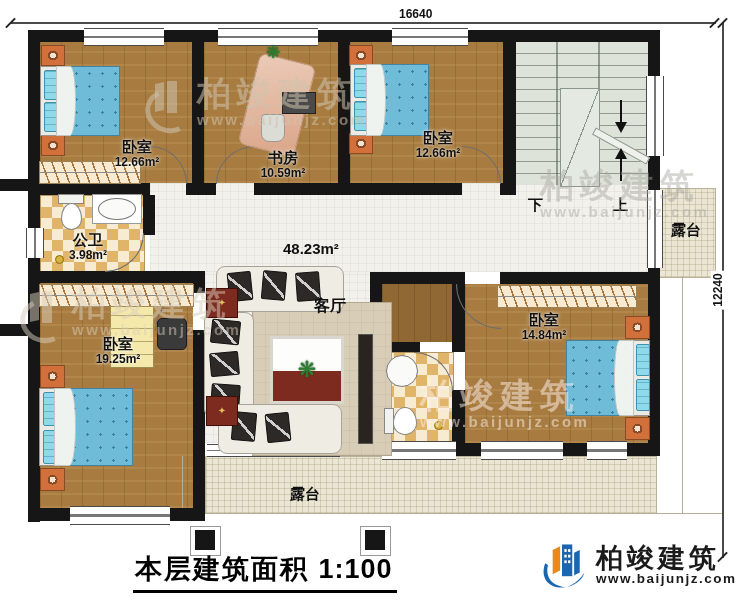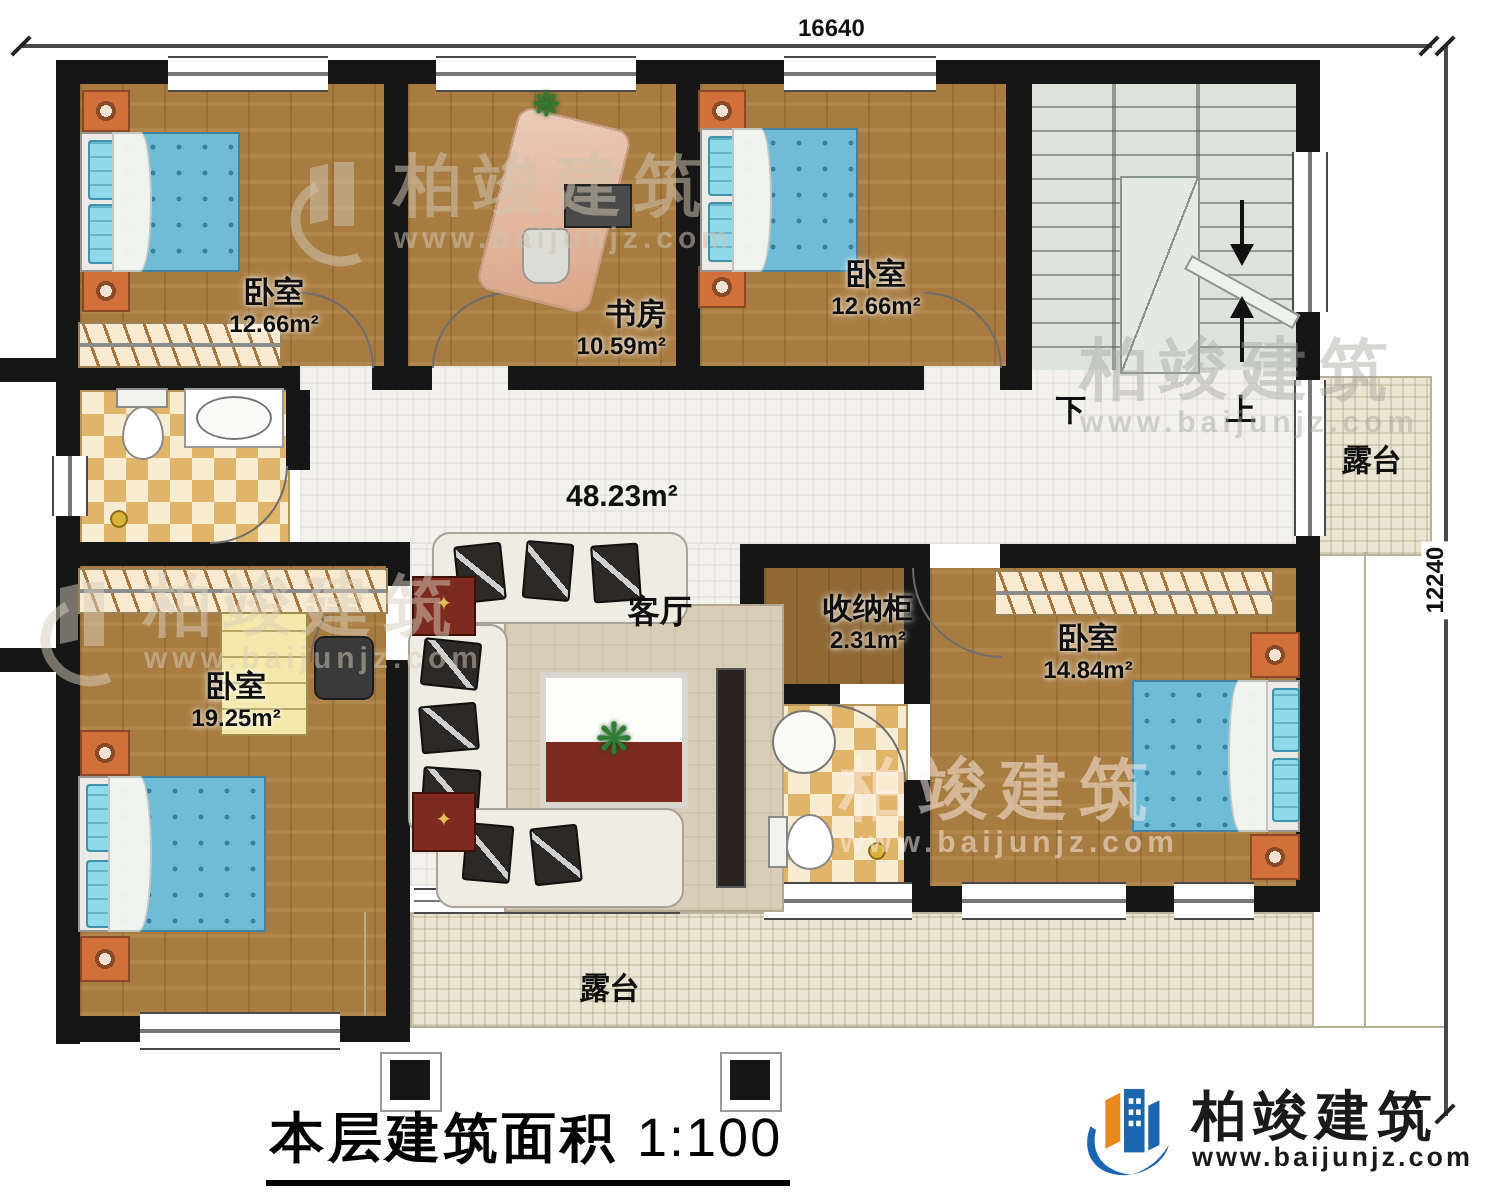--- a/index.html
+++ b/index.html
@@ -99,21 +99,21 @@
   .wm-main{font-size:34px;font-weight:bold;letter-spacing:6px;}
   .wm-url{font-size:15px;font-weight:bold;letter-spacing:2.5px;}
   .wm-icon{width:46px;height:46px;position:relative;flex:0 0 auto;}
   .wm-icon .b1{position:absolute;left:12px;top:4px;width:9px;height:28px;transform:skewY(-12deg);background:currentColor;}
   .wm-icon .b2{position:absolute;left:24px;top:2px;width:10px;height:32px;background:currentColor;}
   .wm-icon .sw{position:absolute;left:2px;top:10px;width:38px;height:34px;border:5px solid currentColor;
     border-top-color:transparent;border-right-color:transparent;border-radius:50%;transform:rotate(18deg);}
   
   .plan-title{font-size:27px;font-weight:bold;color:#000;letter-spacing:2px;
     border-bottom:3.5px solid #000;padding:0 4px 3px 2px;white-space:nowrap;}
-  .plan-scale{font-weight:normal;letter-spacing:1px;}
+  .plan-scale{font-weight:bold;letter-spacing:1px;}
   .info-line{font-size:13px;font-weight:bold;color:#111;line-height:1.45;white-space:nowrap;}
   .logo{display:flex;align-items:center;gap:6px;}
   .logo-col{display:flex;flex-direction:column;line-height:1.05;}
   .logo-name{font-size:27px;font-weight:bold;color:#1a1a1a;letter-spacing:4px;white-space:nowrap;}
   .logo-url{font-size:13.5px;font-weight:bold;color:#1a1a1a;letter-spacing:1.5px;}
 </style>
 </head>
 <body>
 
 <div id="plan">
@@ -279,34 +279,34 @@
 
   <div class="abs" style="left:190px;top:526px;width:29px;height:28px;background:#fff;border:1px solid #999;"></div>
   <div class="abs wall" style="left:195px;top:530px;width:20px;height:20px;"></div>
   <div class="abs" style="left:360px;top:526px;width:29px;height:28px;background:#fff;border:1px solid #999;"></div>
   <div class="abs wall" style="left:365px;top:530px;width:20px;height:20px;"></div>
 
   <div class="abs room-label" style="left:87px;top:139px;width:100px;">
     <span class="room-name">卧室</span>
     <span class="room-area">12.66m²</span>
   </div>
-  <div class="abs room-label" style="left:233px;top:150px;width:100px;text-align:right;">
+  <div class="abs room-label" style="left:233px;top:150px;width:100px;">
     <span class="room-name">书房</span>
     <span class="room-area">10.59m²</span>
   </div>
   <div class="abs room-label" style="left:388px;top:130px;width:100px;">
     <span class="room-name">卧室</span>
     <span class="room-area">12.66m²</span>
   </div>
+  <div class="abs room-label" style="left:38px;top:232px;width:100px;">
+    <span class="room-name">公卫</span>
+    <span class="room-area">3.98m²</span>
+  </div>
   <div class="abs big-label" style="left:283px;top:240px;">48.23m²</div>
   <div class="abs big-label" style="left:314px;top:296px;font-size:16px;">客厅</div>
-  <div class="abs room-label" style="left:384px;top:297px;width:100px;">
-    <span class="room-name">收纳柜</span>
-    <span class="room-area">2.31m²</span>
-  </div>
   <div class="abs room-label" style="left:494px;top:312px;width:100px;">
     <span class="room-name">卧室</span>
     <span class="room-area">14.84m²</span>
   </div>
   <div class="abs room-label" style="left:68px;top:336px;width:100px;">
     <span class="room-name">卧室</span>
     <span class="room-area">19.25m²</span>
   </div>
   <div class="abs big-label" style="left:671px;top:221px;">露台</div>
   <div class="abs big-label" style="left:290px;top:485px;">露台</div>

